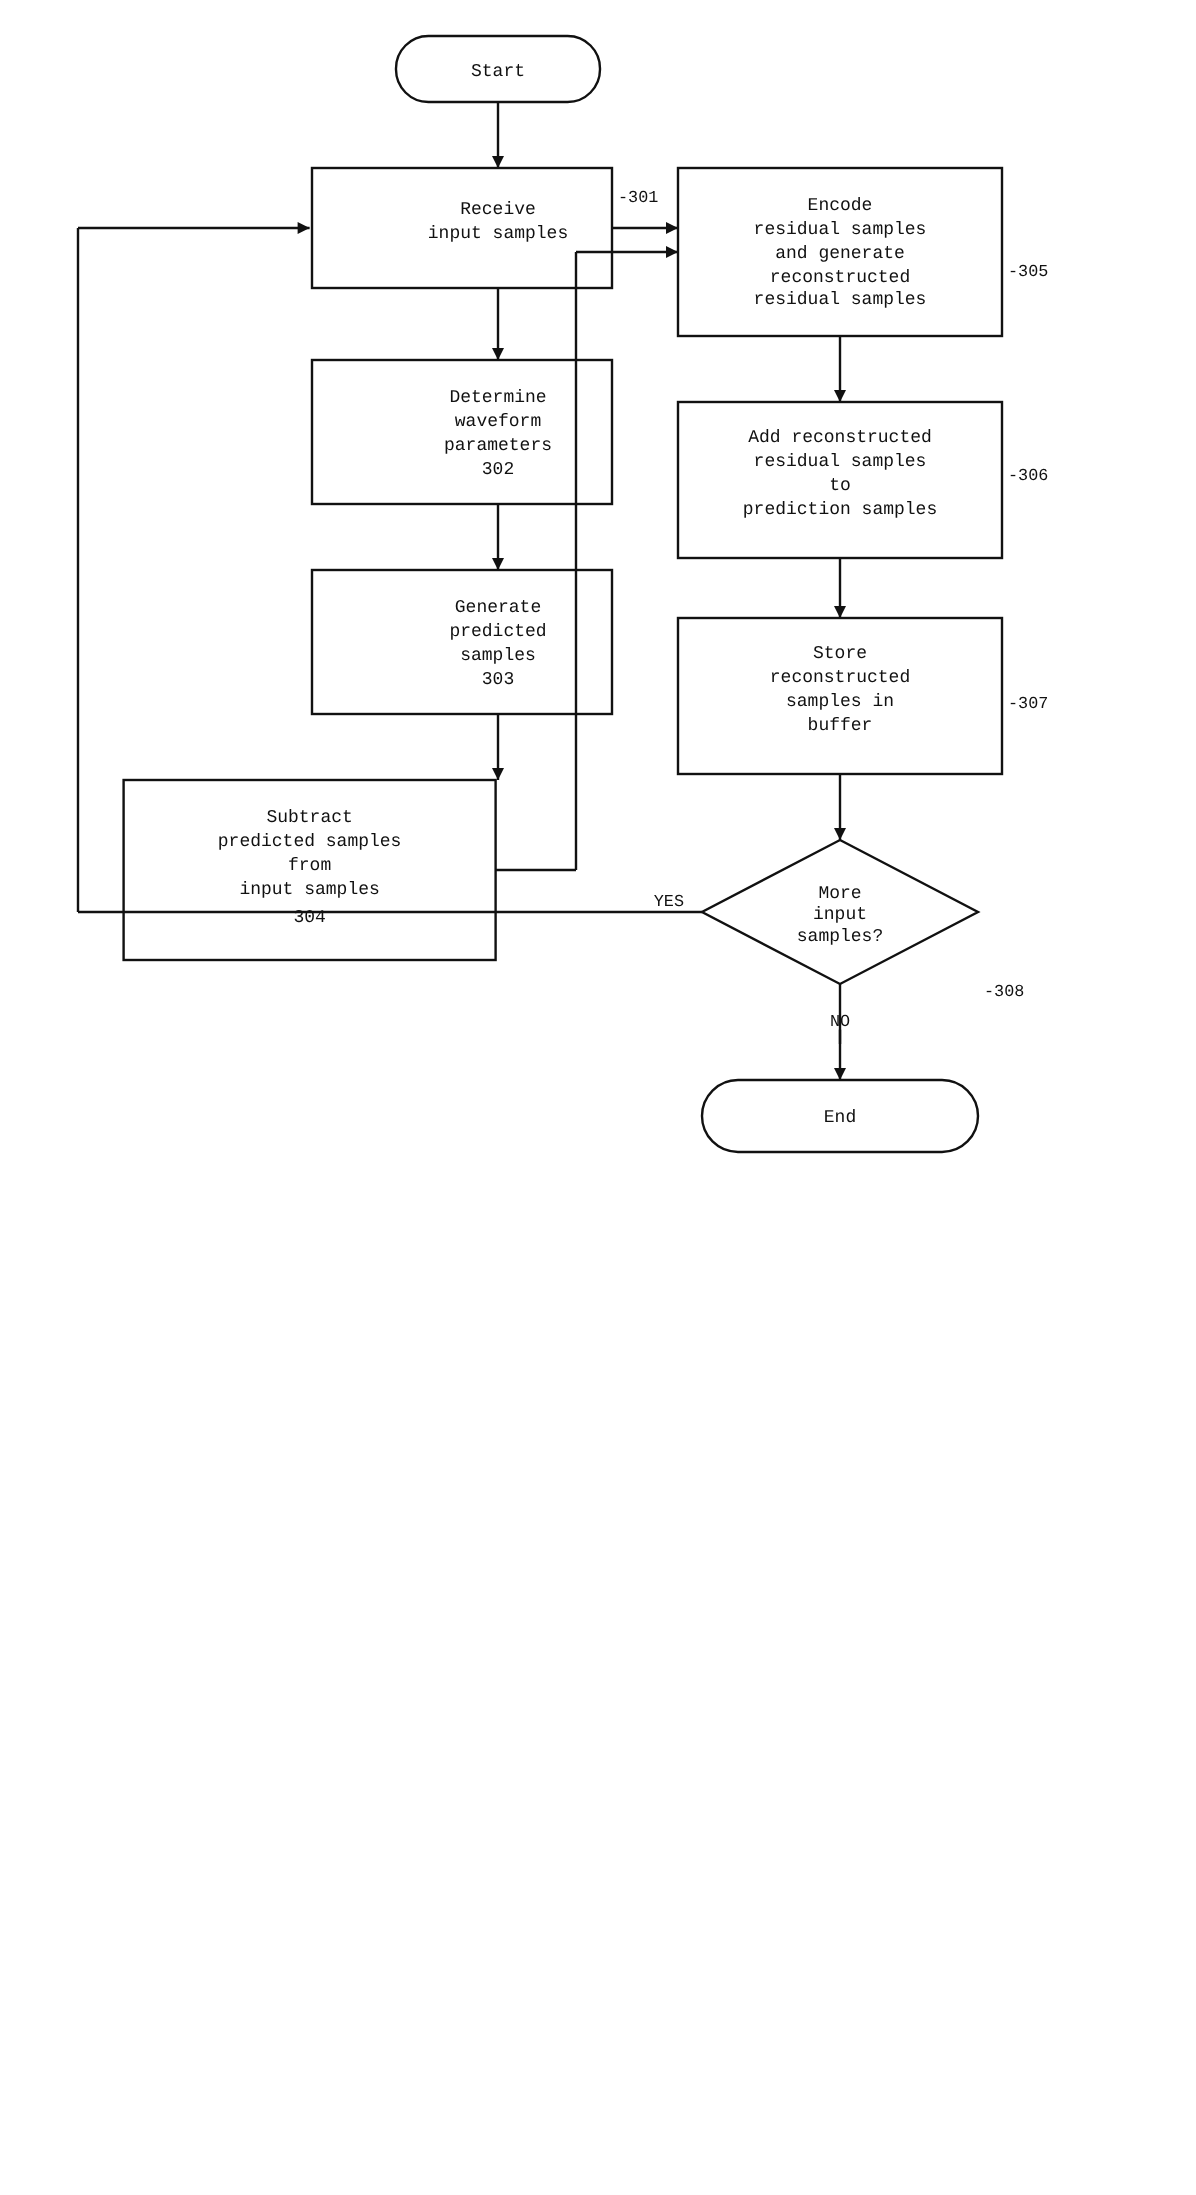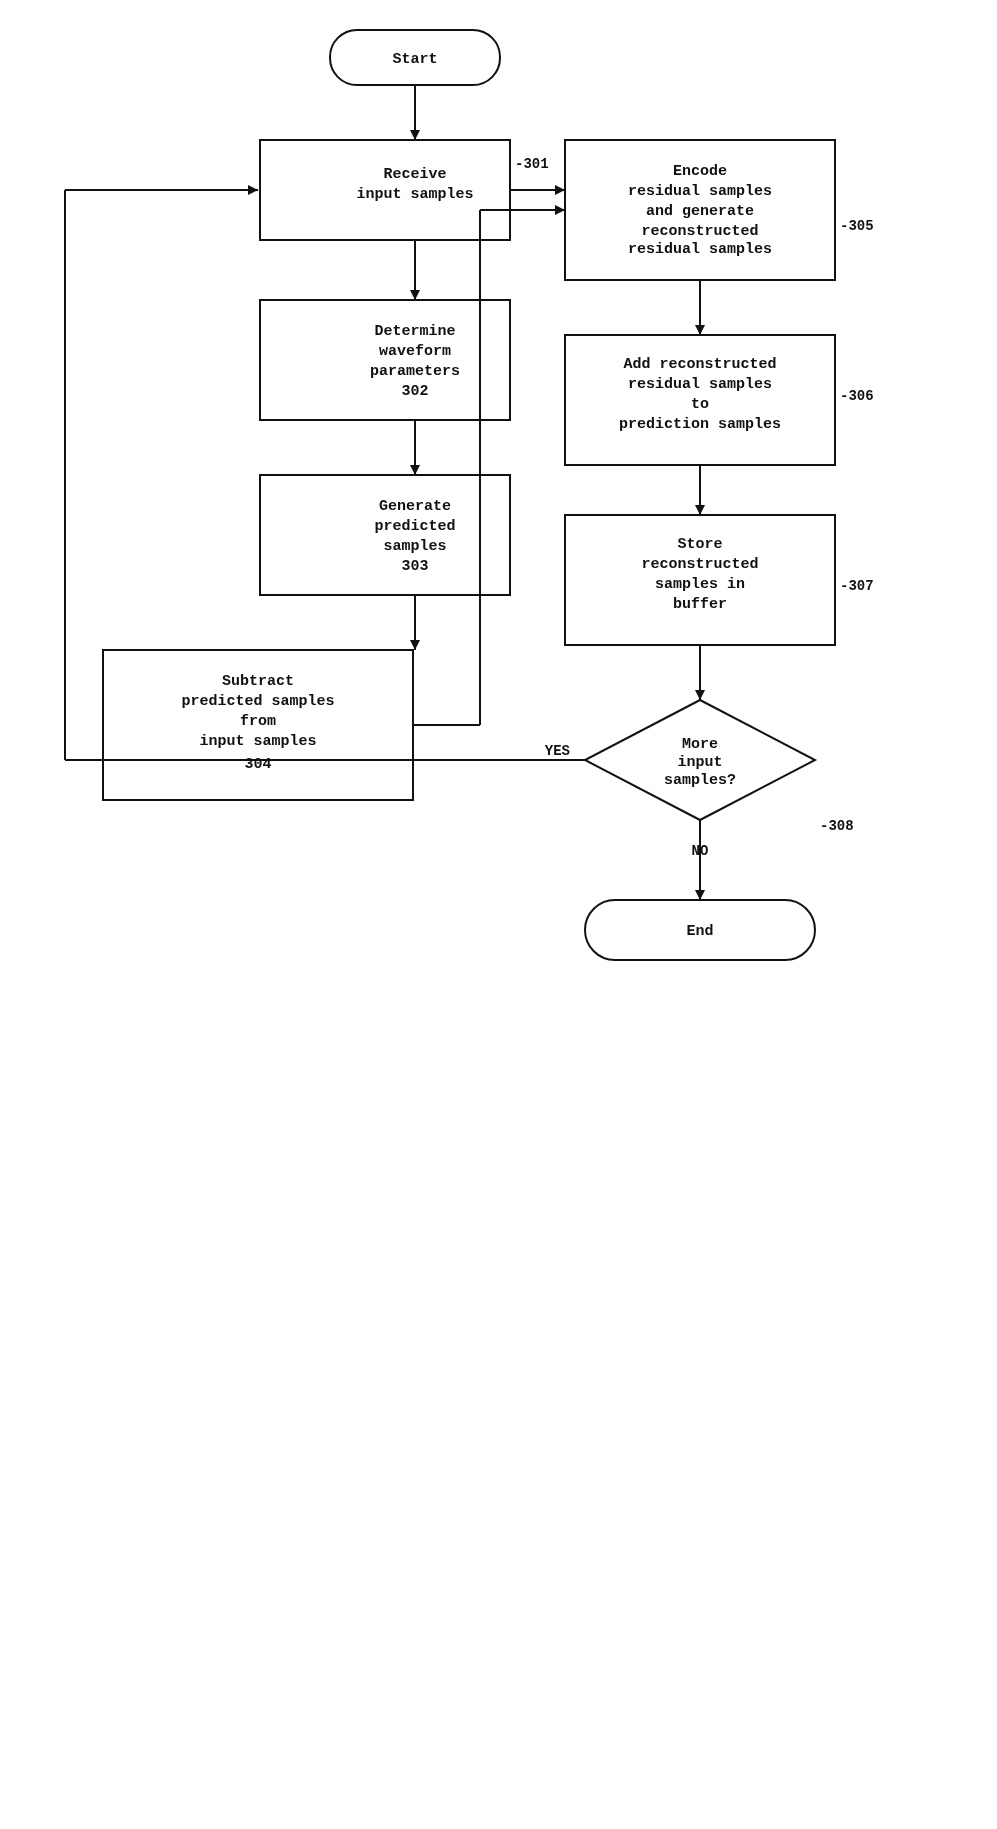--- a/index.html
+++ b/index.html
@@ -9,21 +9,20 @@
       width: 997px;
       height: 1829px;
       position: relative;
       overflow: hidden;
     }
     .diagram-container {
       position: relative;
       width: 997px;
       height: 1829px;
       background: #fff;
-      font-weight: bold;
     }
     
     .diagram-svg {
       position: absolute;
       top: 0; left: 0;
       width: 997px;
       height: 1829px;
     }
     .flowchart-text {
       font-family: 'Courier New', monospace;

